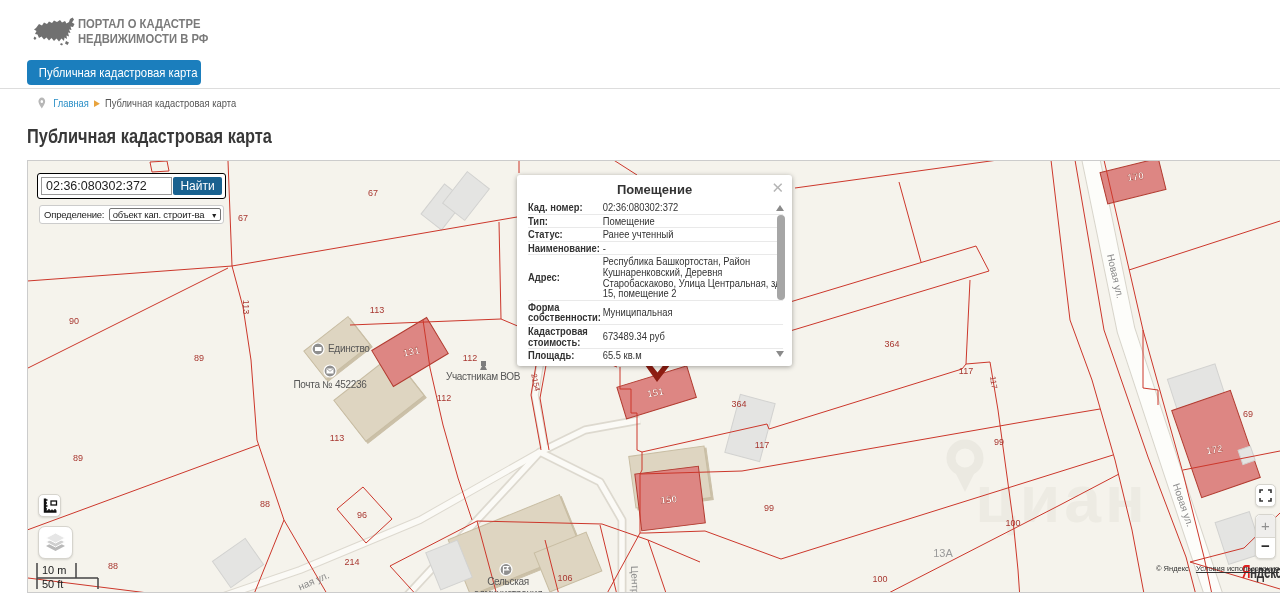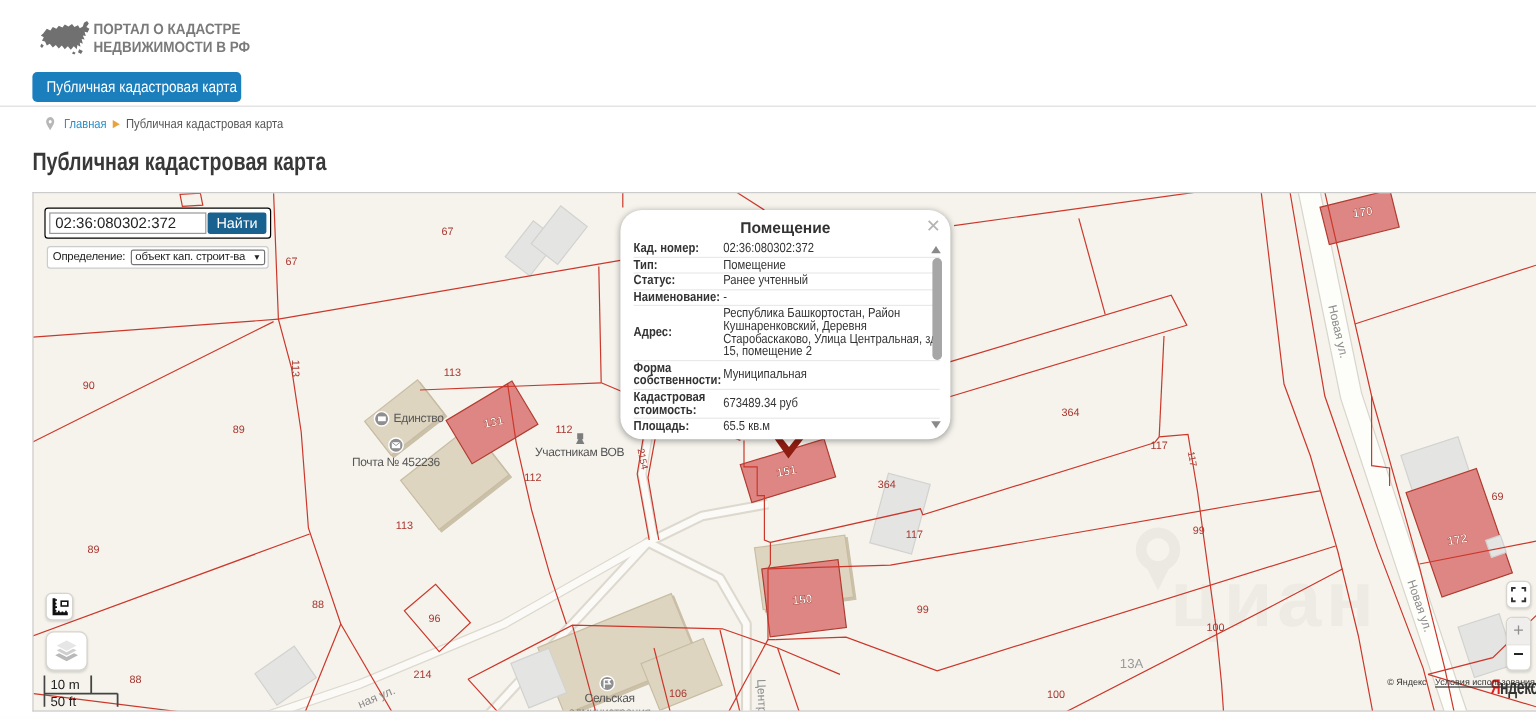--- a/index.html
+++ b/index.html
@@ -31,21 +31,21 @@
 
   
   #searchbox { position:absolute; left:9px; top:12px; width:189px; height:26px; background:#fff; border:1px solid #000000; border-radius:3px; padding:3px; }
   #searchbox input { width:131px; height:18px; border:1px solid #999; font-family:"Liberation Sans",sans-serif; font-size:12.5px; color:#222; padding:0 4px; vertical-align:top; }
   #searchbox .btn { display:inline-block; width:49px; height:18px; background:#19618f; color:#fff; font-size:12px; text-align:center; line-height:18px; border-radius:2px; margin-left:1px; vertical-align:top; }
   #defbox { position:absolute; left:11px; top:44px; height:19px; background:#fff; border:1px solid #ccc; border-radius:3px; font-size:9.5px; color:#222; padding:2px 2px 2px 4px; white-space:nowrap; letter-spacing:-0.2px; }
   #defbox .sel { display:inline-block; border:1px solid #767676; border-radius:2px; padding:0 3px; margin-left:2px; background:#fff; }
   #defbox .sel .chev { font-size:7px; margin-left:4px; color:#222; }
 
   
-  #popup { position:absolute; left:489px; top:14px; width:275px; height:191px; background:#fff; border-radius:18px; box-shadow:0 1px 5px rgba(0,0,0,0.35); font-size:10.5px; color:#333; overflow:hidden; }
+  #popup { position:absolute; left:489px; top:14px; width:275px; height:191px; background:#fff; border-radius:3px; box-shadow:0 1px 5px rgba(0,0,0,0.35); font-size:10.5px; color:#333; overflow:hidden; }
   #popup .title { text-align:center; font-weight:bold; font-size:13px; padding-top:7px; }
   #popup .close { position:absolute; right:8px; top:4px; color:#b5b5b5; font-size:15px; }
   #popup table { border-collapse:collapse; margin-top:4px; margin-left:11px; width:296px; transform:scaleX(0.853); transform-origin:left top; font-size:11px; }
   #popup td { vertical-align:middle; padding:1px 0; border-bottom:1px solid #e9e9e9; line-height:10.6px; }
   #popup tr:last-child td { border-bottom:none; }
   #popup td.l { font-weight:bold; width:85px; padding-right:2px; }
   #popup .sb { position:absolute; right:7px; top:30px; width:9px; height:152px; }
   #popup .sb .up { position:absolute; top:0; left:0; width:0; height:0; border-left:4.5px solid transparent; border-right:4.5px solid transparent; border-bottom:6px solid #8a8a8a; }
   #popup .sb .dn { position:absolute; bottom:0; left:0; width:0; height:0; border-left:4.5px solid transparent; border-right:4.5px solid transparent; border-top:6px solid #8a8a8a; }
   #popup .sb .th { position:absolute; top:10px; left:0.5px; width:8px; height:85px; background:#a6a6a6; border-radius:4px; }

